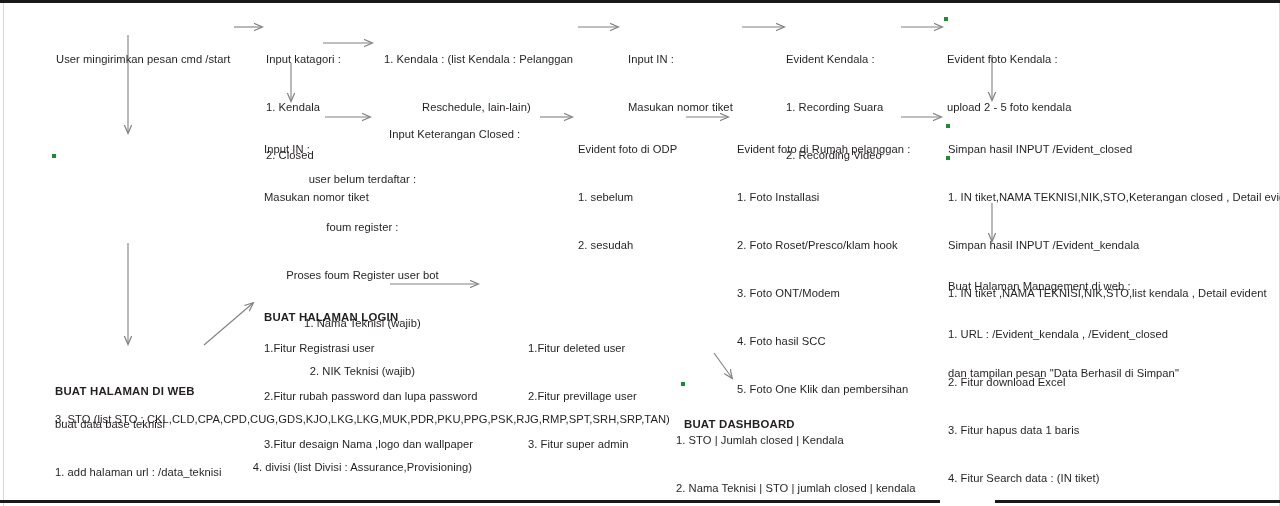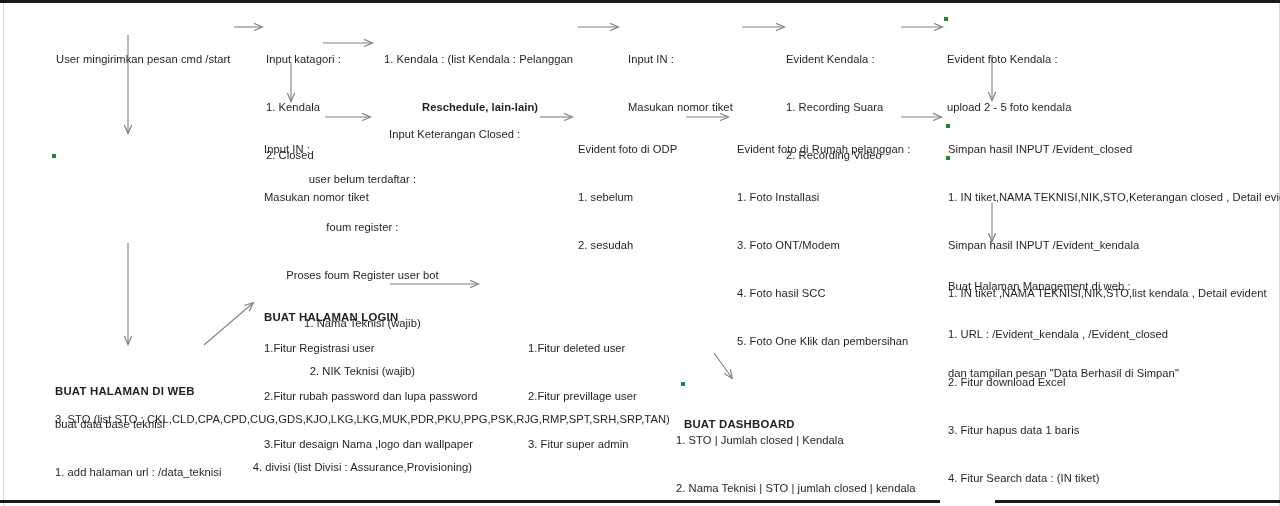--- a/index.html
+++ b/index.html
@@ -54,21 +54,21 @@
     line-height: 16px;
     white-space: pre;
     letter-spacing: 0.05px;
   }
   .blk.bold {
     font-weight: bold;
     font-size: 11.4px;
     letter-spacing: 0.2px;
   }
   .blk .ln { display: block; }
-  .blk .indent { padding-left: 38px; font-weight: bold; }
+  .blk .indent { padding-left: 38px; }
 
   .green-dot {
     position: absolute;
     width: 4px; height: 4px;
     background: #1f8a2f;
   }
 
   svg.arrows {
     position: absolute;
     left: 0; top: 0;
@@ -168,20 +168,21 @@
 
   <div class="blk" style="left:578px; top:109px;">
     <span class="ln">Evident foto di ODP</span>
     <span class="ln">1. sebelum</span>
     <span class="ln">2. sesudah</span>
   </div>
 
   <div class="blk" style="left:737px; top:109px;">
     <span class="ln">Evident foto di Rumah pelanggan :</span>
     <span class="ln">1. Foto Installasi</span>
+    <span class="ln">2. Foto Roset/Presco/klam hook</span>
     <span class="ln">3. Foto ONT/Modem</span>
     <span class="ln">4. Foto hasil SCC</span>
     <span class="ln">5. Foto One Klik dan pembersihan</span>
   </div>
 
   <div class="green-dot" style="left:946px; top:124px;"></div>
   <div class="green-dot" style="left:946px; top:156px;"></div>
   <div class="blk" style="left:948px; top:109px;">
     <span class="ln">Simpan hasil INPUT /Evident_closed</span>
     <span class="ln">1. IN tiket,NAMA TEKNISI,NIK,STO,Keterangan closed , Detail evident</span>

